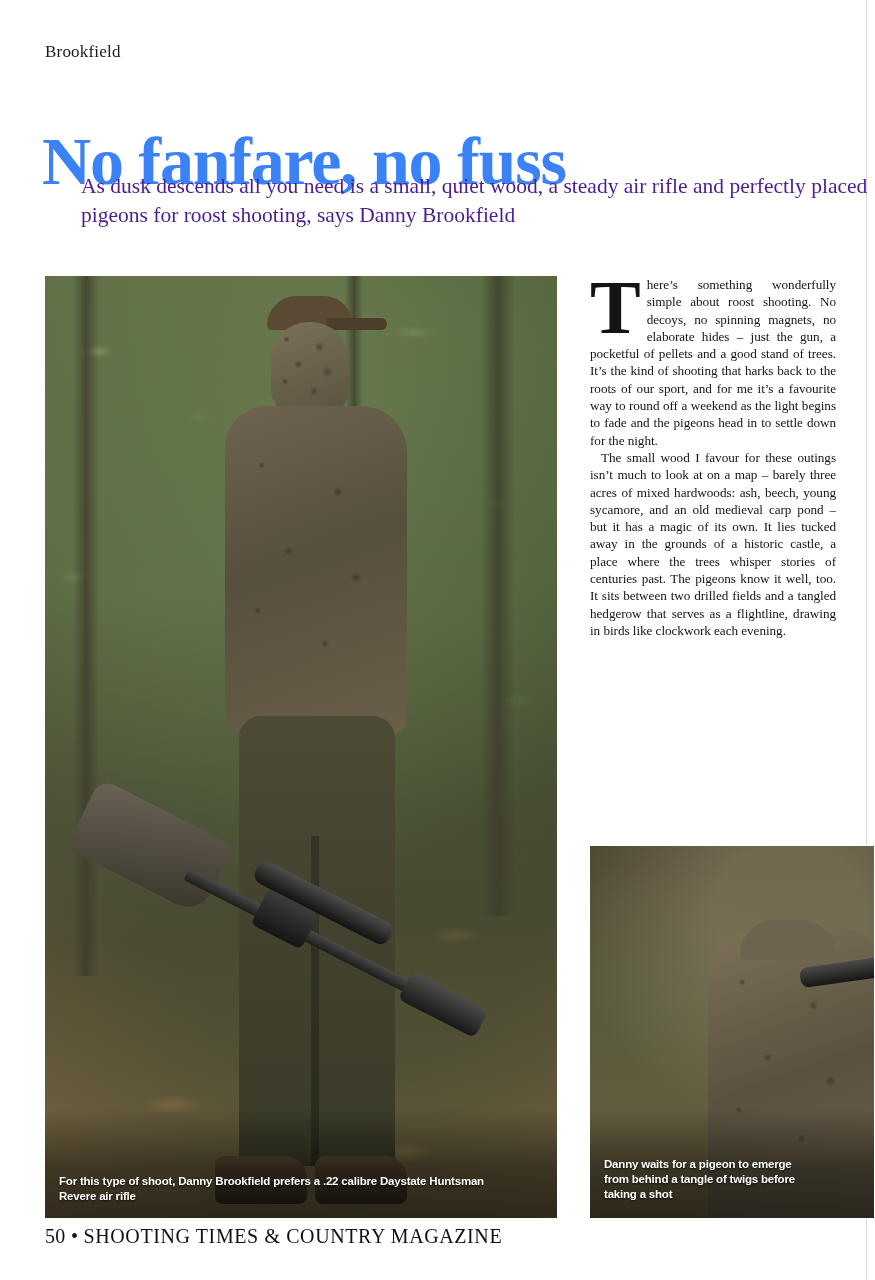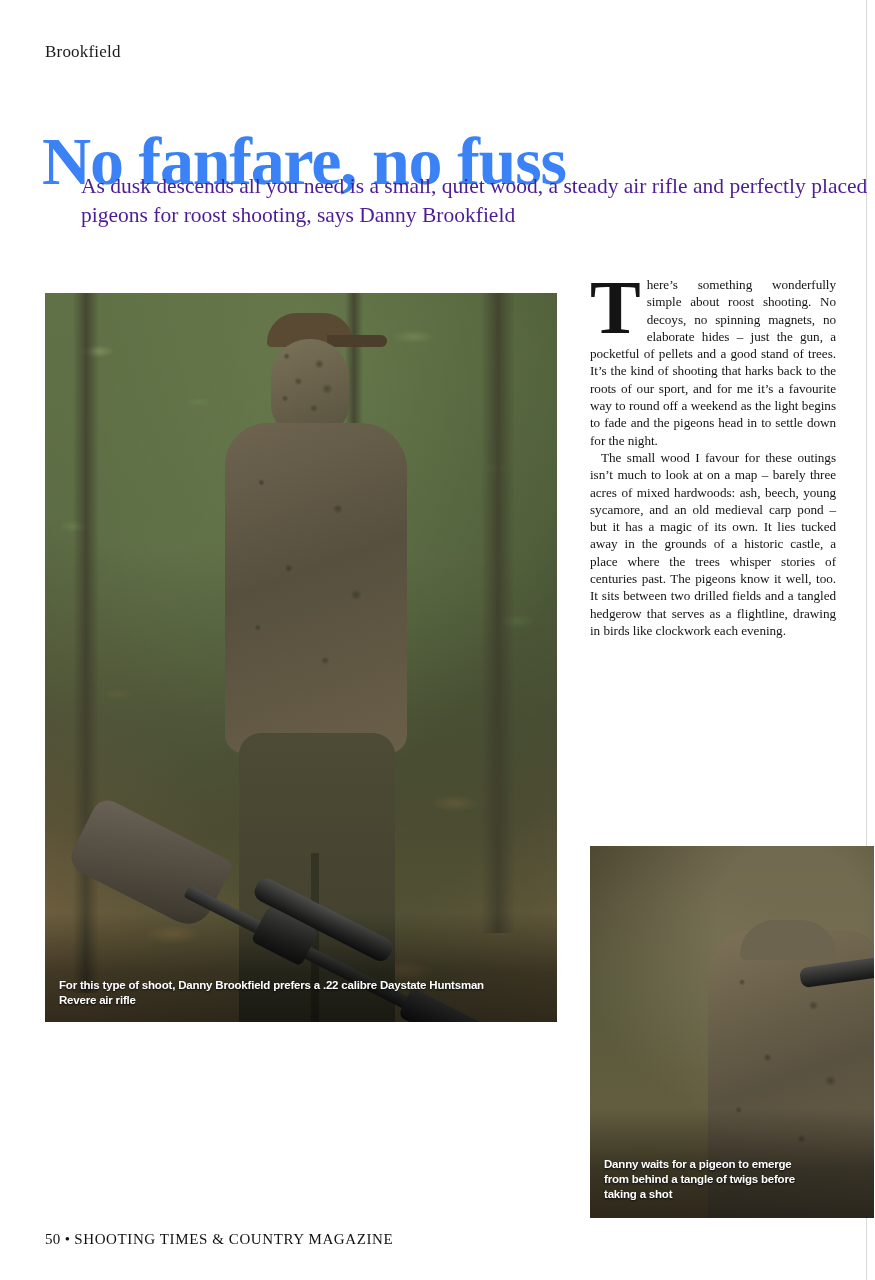--- a/index.html
+++ b/index.html
@@ -56,24 +56,23 @@
     line-height: 29px;
     color: #4c1d95;
     margin-left: 36px;
   }
 
   
   .photo-main {
     position: absolute;
     left: 45px; top: 276px;
     width: 512px;
-    height: 729px;
+    height: 942px;
     overflow: hidden;
     background: #ec4899;
-    margin-top: 17px;
   }
   .pm-bg {
     position: absolute; inset: 0;
     background:
       radial-gradient(circle at 20% 12%, rgba(120,140,90,0.55) 0 22%, rgba(0,0,0,0) 60%),
       radial-gradient(circle at 78% 20%, rgba(95,115,70,0.5) 0 18%, rgba(0,0,0,0) 55%),
       radial-gradient(circle at 60% 62%, rgba(60,70,45,0.6) 0 30%, rgba(0,0,0,0) 70%),
       linear-gradient(180deg, #44502f 0%, #3b462a 30%, #4a4530 58%, #6a5a3c 78%, #7d6a45 100%);
   }
   .pm-foliage {
@@ -288,21 +287,21 @@
     line-height: 15px;
     letter-spacing: -0.2px;
     text-shadow: 0 1px 2px rgba(0,0,0,.85);
   }
 
   
   .footer {
     position: absolute;
     left: 45px; bottom: 32px;
     font-family: "Liberation Serif", serif;
-    font-size: 15px;
+    font-size: 20px;
     letter-spacing: 0.3px;
     color: #111111;
     margin-top: 30px;
   }
   .footer .pg { font-weight: 400; }
   .footer .mag { font-variant: small-caps; letter-spacing: 0.6px; }
 </style>
 </head>
 <body>
 

